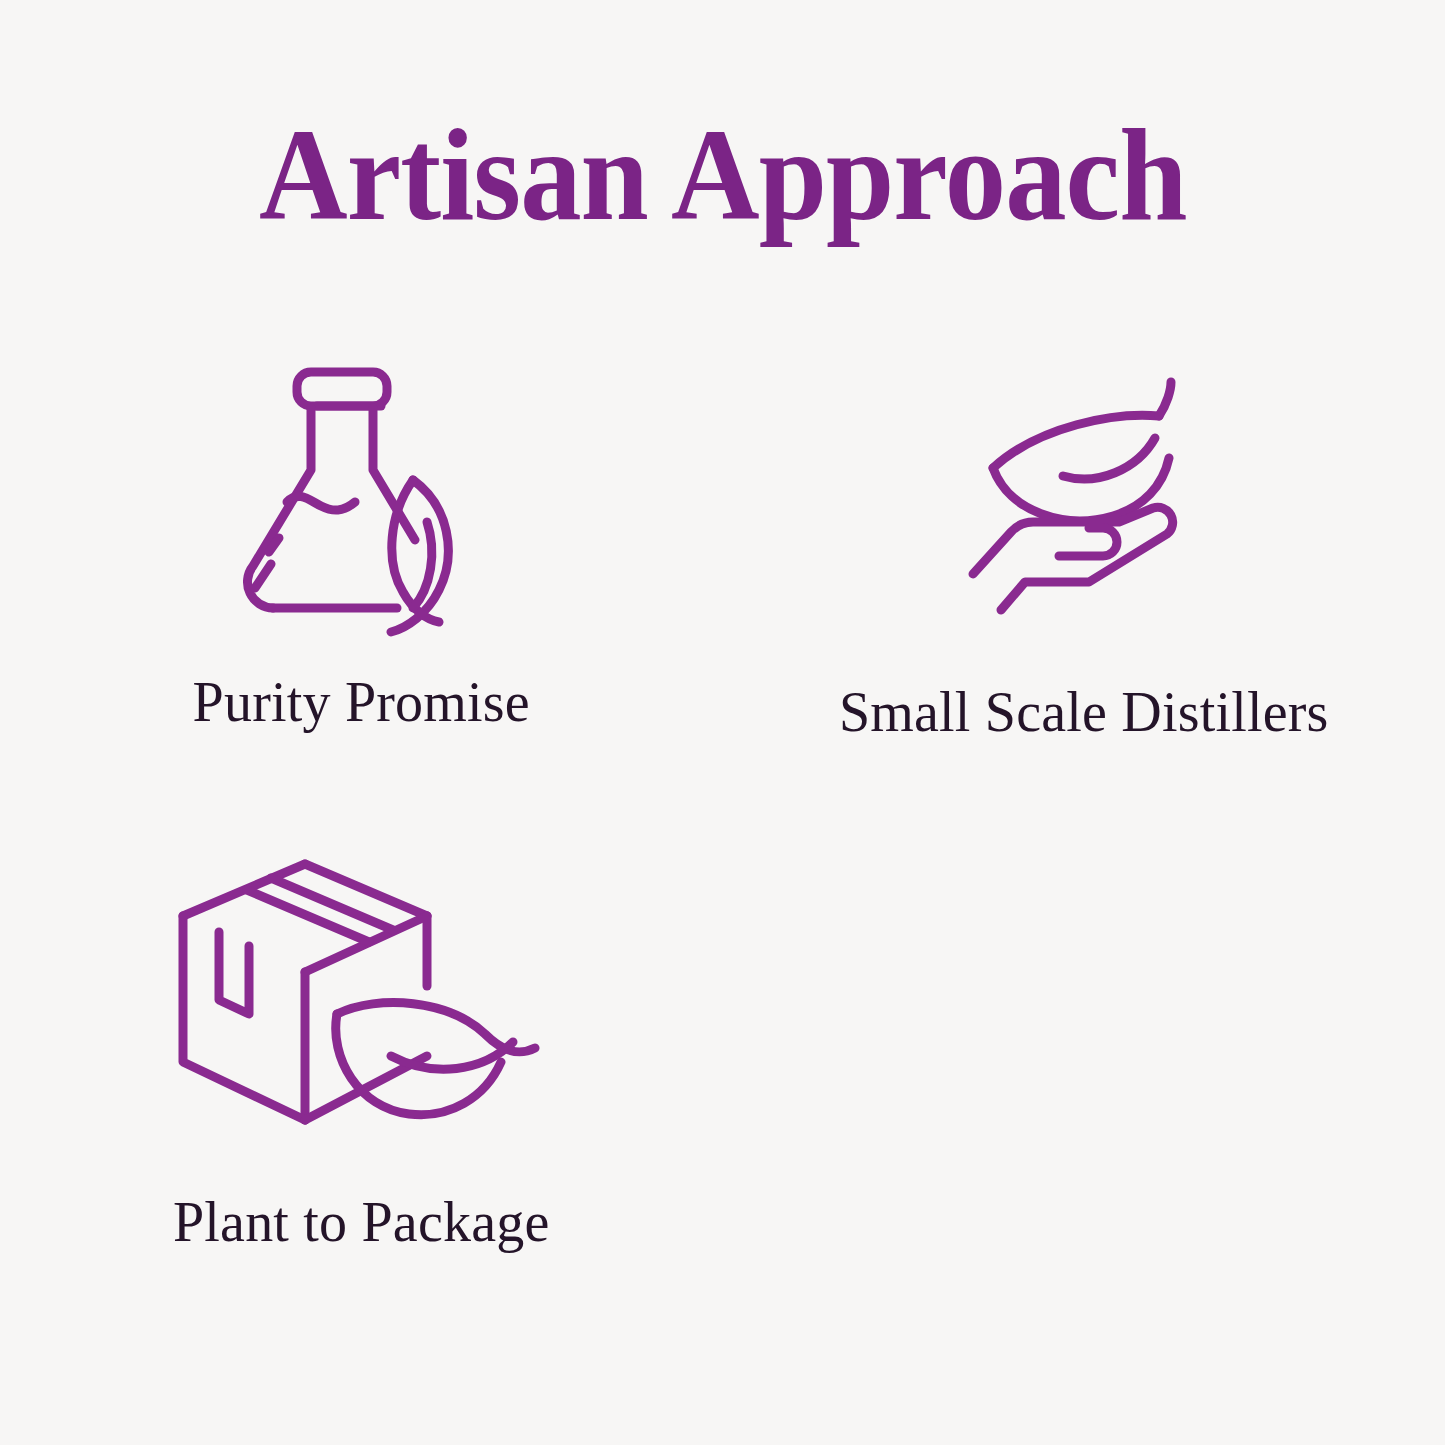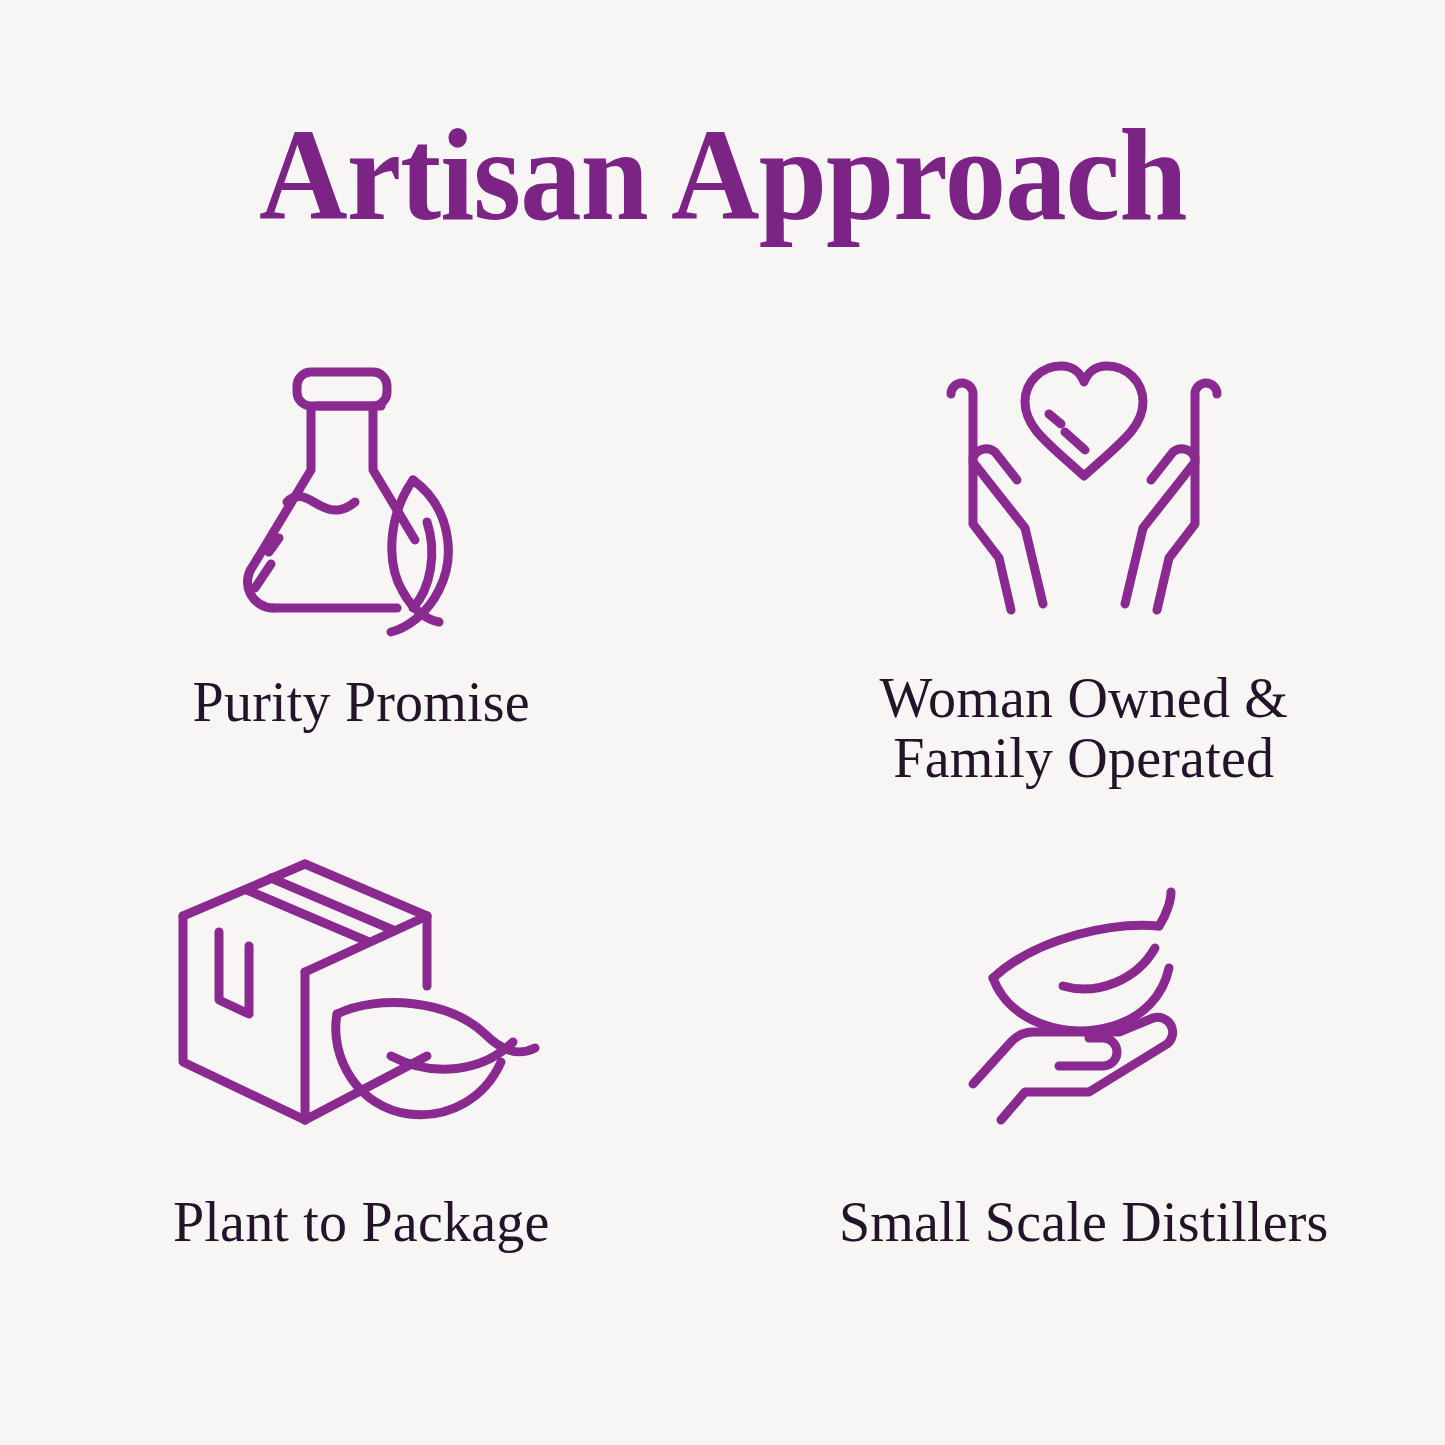--- a/index.html
+++ b/index.html
@@ -138,40 +138,39 @@
 
           <path class="ln" d="M182 130 c36 26 44 74 26 110 c-12 24 -32 38 -48 42"></path>
           <path class="ln" d="M182 130 c-24 34 -28 82 -10 112 c10 18 24 28 36 30"></path>
 
           <path class="ln" d="M196 172 c10 30 4 66 -14 86"></path>
         </svg>
       </div>
       <p class="cell-label"><span>Purity Promise</span></p>
     </div>
 
-    <div class="cell cell-woman">
+
+    <div class="cell cell-small">
       <div class="icon-box">
-        <svg class="icon-svg" width="310" height="262" viewBox="0 0 310 262">
-
-          <path class="ln" d="M155 128 C120 96 96 80 96 54 C96 34 112 18 132 18 C145 18 152 26 155 34 C158 26 165 18 178 18 C198 18 214 34 214 54 C214 80 190 96 155 128 Z"></path>
-
-          <path class="ln" d="M120 66 l12 10"></path>
-          <path class="ln" d="M136 84 l20 18"></path>
-
-          <path class="ln" d="M22 46 a11 11 0 0 1 22 0 v68 l52 66 l18 76"></path>
-
-          <path class="ln" d="M44 110 a14 14 0 0 1 22 -6 l22 28"></path>
-          <path class="ln" d="M44 114 v62 l26 34 l12 52"></path>
-
-          <path class="ln" d="M288 46 a11 11 0 0 0 -22 0 v68 l-52 66 l-18 76"></path>
-          <path class="ln" d="M266 110 a14 14 0 0 0 -22 -6 l-22 28"></path>
-          <path class="ln" d="M266 114 v62 l-26 34 l-12 52"></path>
+        <svg class="icon-svg" width="250" height="250" viewBox="0 0 250 250">
+
+          <path class="ln" d="M34 98 c46 -42 122 -56 166 -52"></path>
+
+          <path class="ln" d="M34 98 c16 44 72 62 120 48 c30 -9 50 -30 56 -58"></path>
+
+          <path class="ln" d="M200 46 c8 -12 12 -26 12 -34"></path>
+
+          <path class="ln" d="M104 106 c34 10 74 -6 92 -38"></path>
+
+          <path class="ln" d="M14 204 l38 -42 a30 30 0 0 1 22 -10 h86 l34 -14 a15 15 0 0 1 14 26 l-78 48 h-64 l-24 28"></path>
+
+          <path class="ln" d="M100 186 h44 a14 14 0 0 0 0 -28 h-14"></path>
         </svg>
       </div>
-      <p class="cell-label"><span>Woman Owned &amp;</span><br><span>Family Operated</span></p>
+      <p class="cell-label"><span>Small Scale Distillers</span></p>
     </div>
 
     <div class="cell cell-plant">
       <div class="icon-box">
         <svg class="icon-svg" width="400" height="280" viewBox="0 0 400 280">
 
           <path class="ln" d="M22 66 v146 l122 58"></path>
 
           <path class="ln" d="M22 66 l122 -52"></path>
 
@@ -193,34 +192,14 @@
           <path class="ln" d="M176 164 c42 -20 112 -14 148 20 c18 18 34 22 50 14"></path>
 
           <path class="ln" d="M176 164 c-8 44 22 94 72 100 c40 5 76 -16 92 -52"></path>
 
           <path class="ln" d="M230 206 c42 22 92 16 122 -14"></path>
         </svg>
       </div>
       <p class="cell-label"><span>Plant to Package</span></p>
     </div>
 
-    <div class="cell cell-small">
-      <div class="icon-box">
-        <svg class="icon-svg" width="250" height="250" viewBox="0 0 250 250">
-
-          <path class="ln" d="M34 98 c46 -42 122 -56 166 -52"></path>
-
-          <path class="ln" d="M34 98 c16 44 72 62 120 48 c30 -9 50 -30 56 -58"></path>
-
-          <path class="ln" d="M200 46 c8 -12 12 -26 12 -34"></path>
-
-          <path class="ln" d="M104 106 c34 10 74 -6 92 -38"></path>
-
-          <path class="ln" d="M14 204 l38 -42 a30 30 0 0 1 22 -10 h86 l34 -14 a15 15 0 0 1 14 26 l-78 48 h-64 l-24 28"></path>
-
-          <path class="ln" d="M100 186 h44 a14 14 0 0 0 0 -28 h-14"></path>
-        </svg>
-      </div>
-      <p class="cell-label"><span>Small Scale Distillers</span></p>
-    </div>
-
   </div>
 </div>
 
 </body></html>

